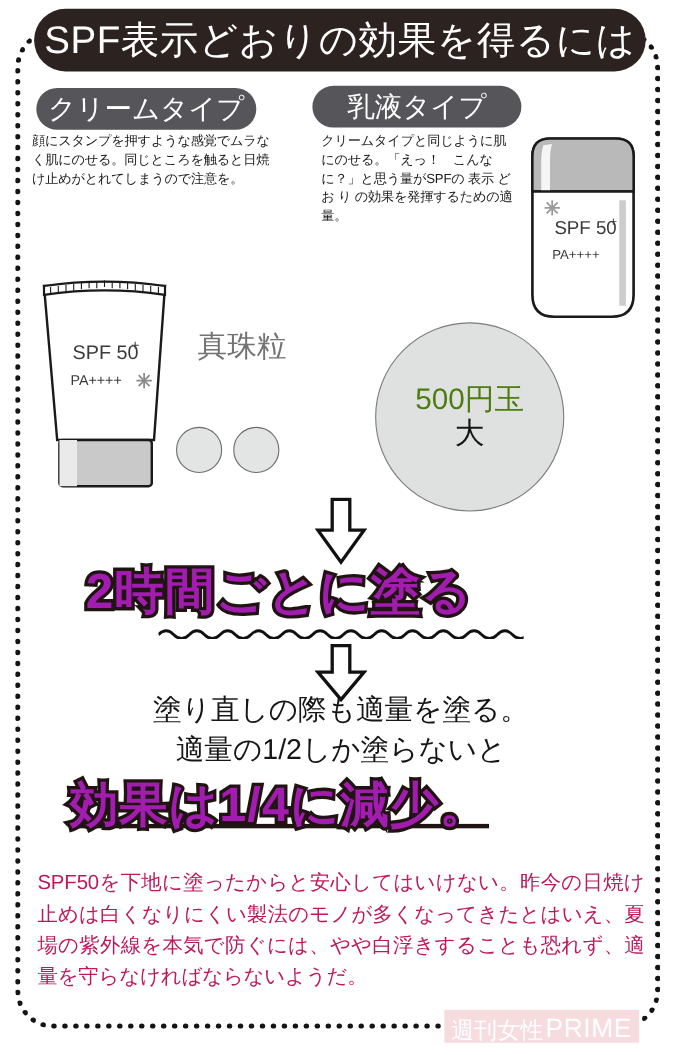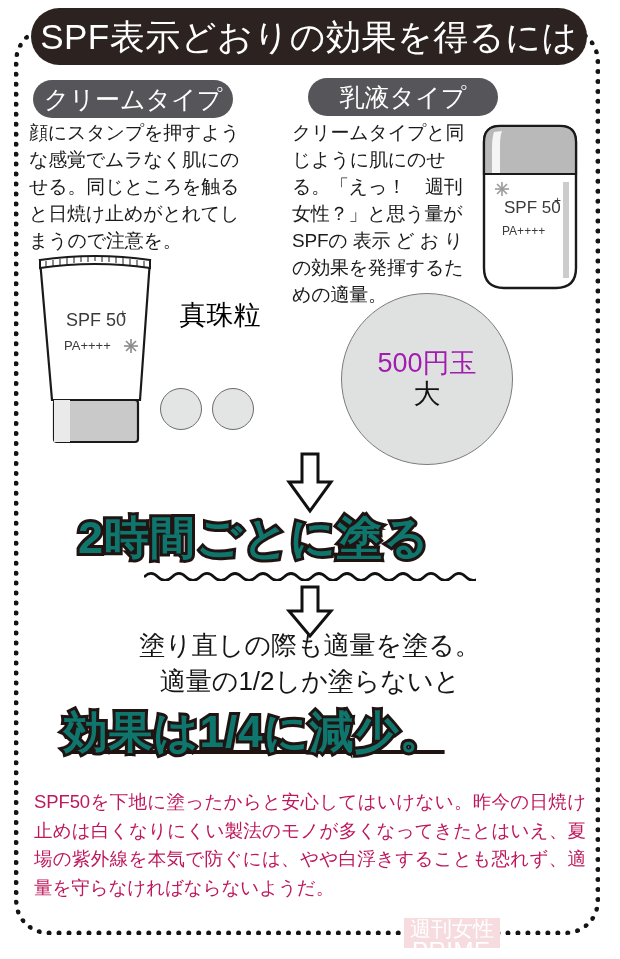--- a/index.html
+++ b/index.html
@@ -67,47 +67,47 @@
     justify-content: center;
     box-sizing: border-box;
   }
   .type-pill span {
     color: #ffffff;
     font-size: 25px;
     line-height: 1;
     white-space: nowrap;
   }
   #pill-cream { left: 33px;  top: 80px; width: 200px; }
-  #pill-milk  { left: 308px; top: 78px; width: 190px; }
+  #pill-milk  { left: 284px; top: 78px; width: 190px; }
 
   
   .col-text {
     position: absolute;
-    font-size: 19px;
+    font-size: 12px;
     line-height: 1.42;
     color: #1a1a1a;
     letter-spacing: -0.2px;
   }
   #col-text-cream { left: 29px;  top: 120px; width: 222px; }
   #col-text-milk  { left: 292px; top: 120px; width: 178px; }
 
   
   #tube-illus { position: absolute; left: 22px; top: 248px; width: 146px; height: 200px; }
   #bottle-illus { position: absolute; left: 470px; top: 118px; width: 120px; height: 178px; }
 
   
   #pearl-label {
     position: absolute;
     left: 160px;
     top: 300px;
     width: 120px;
     text-align: center;
     font-size: 27px;
     line-height: 1.18;
-    color: #000000;
+    color: #737373;
   }
   .pearl-circle {
     position: absolute;
     width: 42px; height: 42px;
     border-radius: 50%;
     background: #e3e5e4;
     border: 1.6px solid #6c6c6c;
     box-sizing: border-box;
   }
   #pearl-1 { left: 160px; top: 388px; }
@@ -121,36 +121,36 @@
     width: 172px; height: 172px;
     border-radius: 50%;
     background: #dfe1e0;
     border: 1.4px solid #7b7b7b;
     box-sizing: border-box;
     display: flex;
     flex-direction: column;
     align-items: center;
     justify-content: center;
   }
-  #coin-circle .coin-line1 { font-size: 27px; line-height: 1.15; color: #a21caf; }
+  #coin-circle .coin-line1 { font-size: 27px; line-height: 1.15; color: #4d7c0f; }
   #coin-circle .coin-line2 { font-size: 27px; line-height: 1.15; color: #141414; }
 
   
   .down-arrow { position: absolute; }
   #arrow-1 { left: 286px; top: 452px; }
   #arrow-2 { left: 286px; top: 585px; }
 
   
   .headline-outline {
     position: absolute;
     width: 508px;
     text-align: center;
     font-size: 45px;
     font-weight: bold;
-    color: #0f766e;
+    color: #a21caf;
     letter-spacing: 1px;
     line-height: 1;
     white-space: nowrap;
     -webkit-text-stroke: 6px #1f1412;
     paint-order: stroke fill;
   }
   #headline-2h  { left: 0; top: 515px; }
   #headline-quarter { left: 0; top: 710px; font-size: 44px; text-decoration: underline; }
 
   #wavy-underline {
@@ -187,24 +187,23 @@
   }
 
   
   #brand-logo {
     position: absolute;
     left: 404px;
     top: 918px;
     height: 30px;
     background: #f6dcdf;
     display: flex;
-    align-items: flex-start;
+    align-items: flex-end;
     padding: 0 6px;
     box-sizing: border-box;
-    flex-direction: column;
   }
   #brand-logo .jp {
     color: #ffffff;
     font-size: 21px;
     line-height: 1;
     letter-spacing: 0px;
   }
   #brand-logo .en {
     color: #ffffff;
     font-size: 24px;
@@ -227,21 +226,21 @@
 
   <div class="type-pill" id="pill-cream">
     <span>クリームタイプ</span>
   </div>
 
   <div class="type-pill" id="pill-milk">
     <span>乳液タイプ</span>
   </div>
 
   <div class="col-text" id="col-text-cream">顔にスタンプを押すような感覚でムラなく肌にのせる。同じところを触ると日焼け止めがとれてしまうので注意を。</div>
-  <div class="col-text" id="col-text-milk">クリームタイプと同じように肌にのせる。「えっ！　週刊女性？」と思う量がSPFの 表示 ど お り の効果を発揮するための適量。</div>
+  <div class="col-text" id="col-text-milk">クリームタイプと同じように肌にのせる。「えっ！　こんなに？」と思う量がSPFの 表示 ど お り の効果を発揮するための適量。</div>
 
   <svg id="tube-illus" viewBox="0 0 146 200">
     <path d="M18 12 L128 12 L118 152 L30 152 Z" fill="#ffffff" stroke="#1a1a1a" stroke-width="2.2"></path>
     <path d="M18 12 Q73 4 128 12 L128 20 Q73 12 18 20 Z" fill="#ffffff" stroke="#1a1a1a" stroke-width="2"></path>
     <g stroke="#1a1a1a" stroke-width="1">
       <line x1="24" y1="13" x2="24" y2="19"></line>
         <line x1="31" y1="12" x2="31" y2="18"></line>
       <line x1="38" y1="11" x2="38" y2="17"></line>
         <line x1="45" y1="10" x2="45" y2="16"></line>
       <line x1="52" y1="9" x2="52" y2="15"></line>

